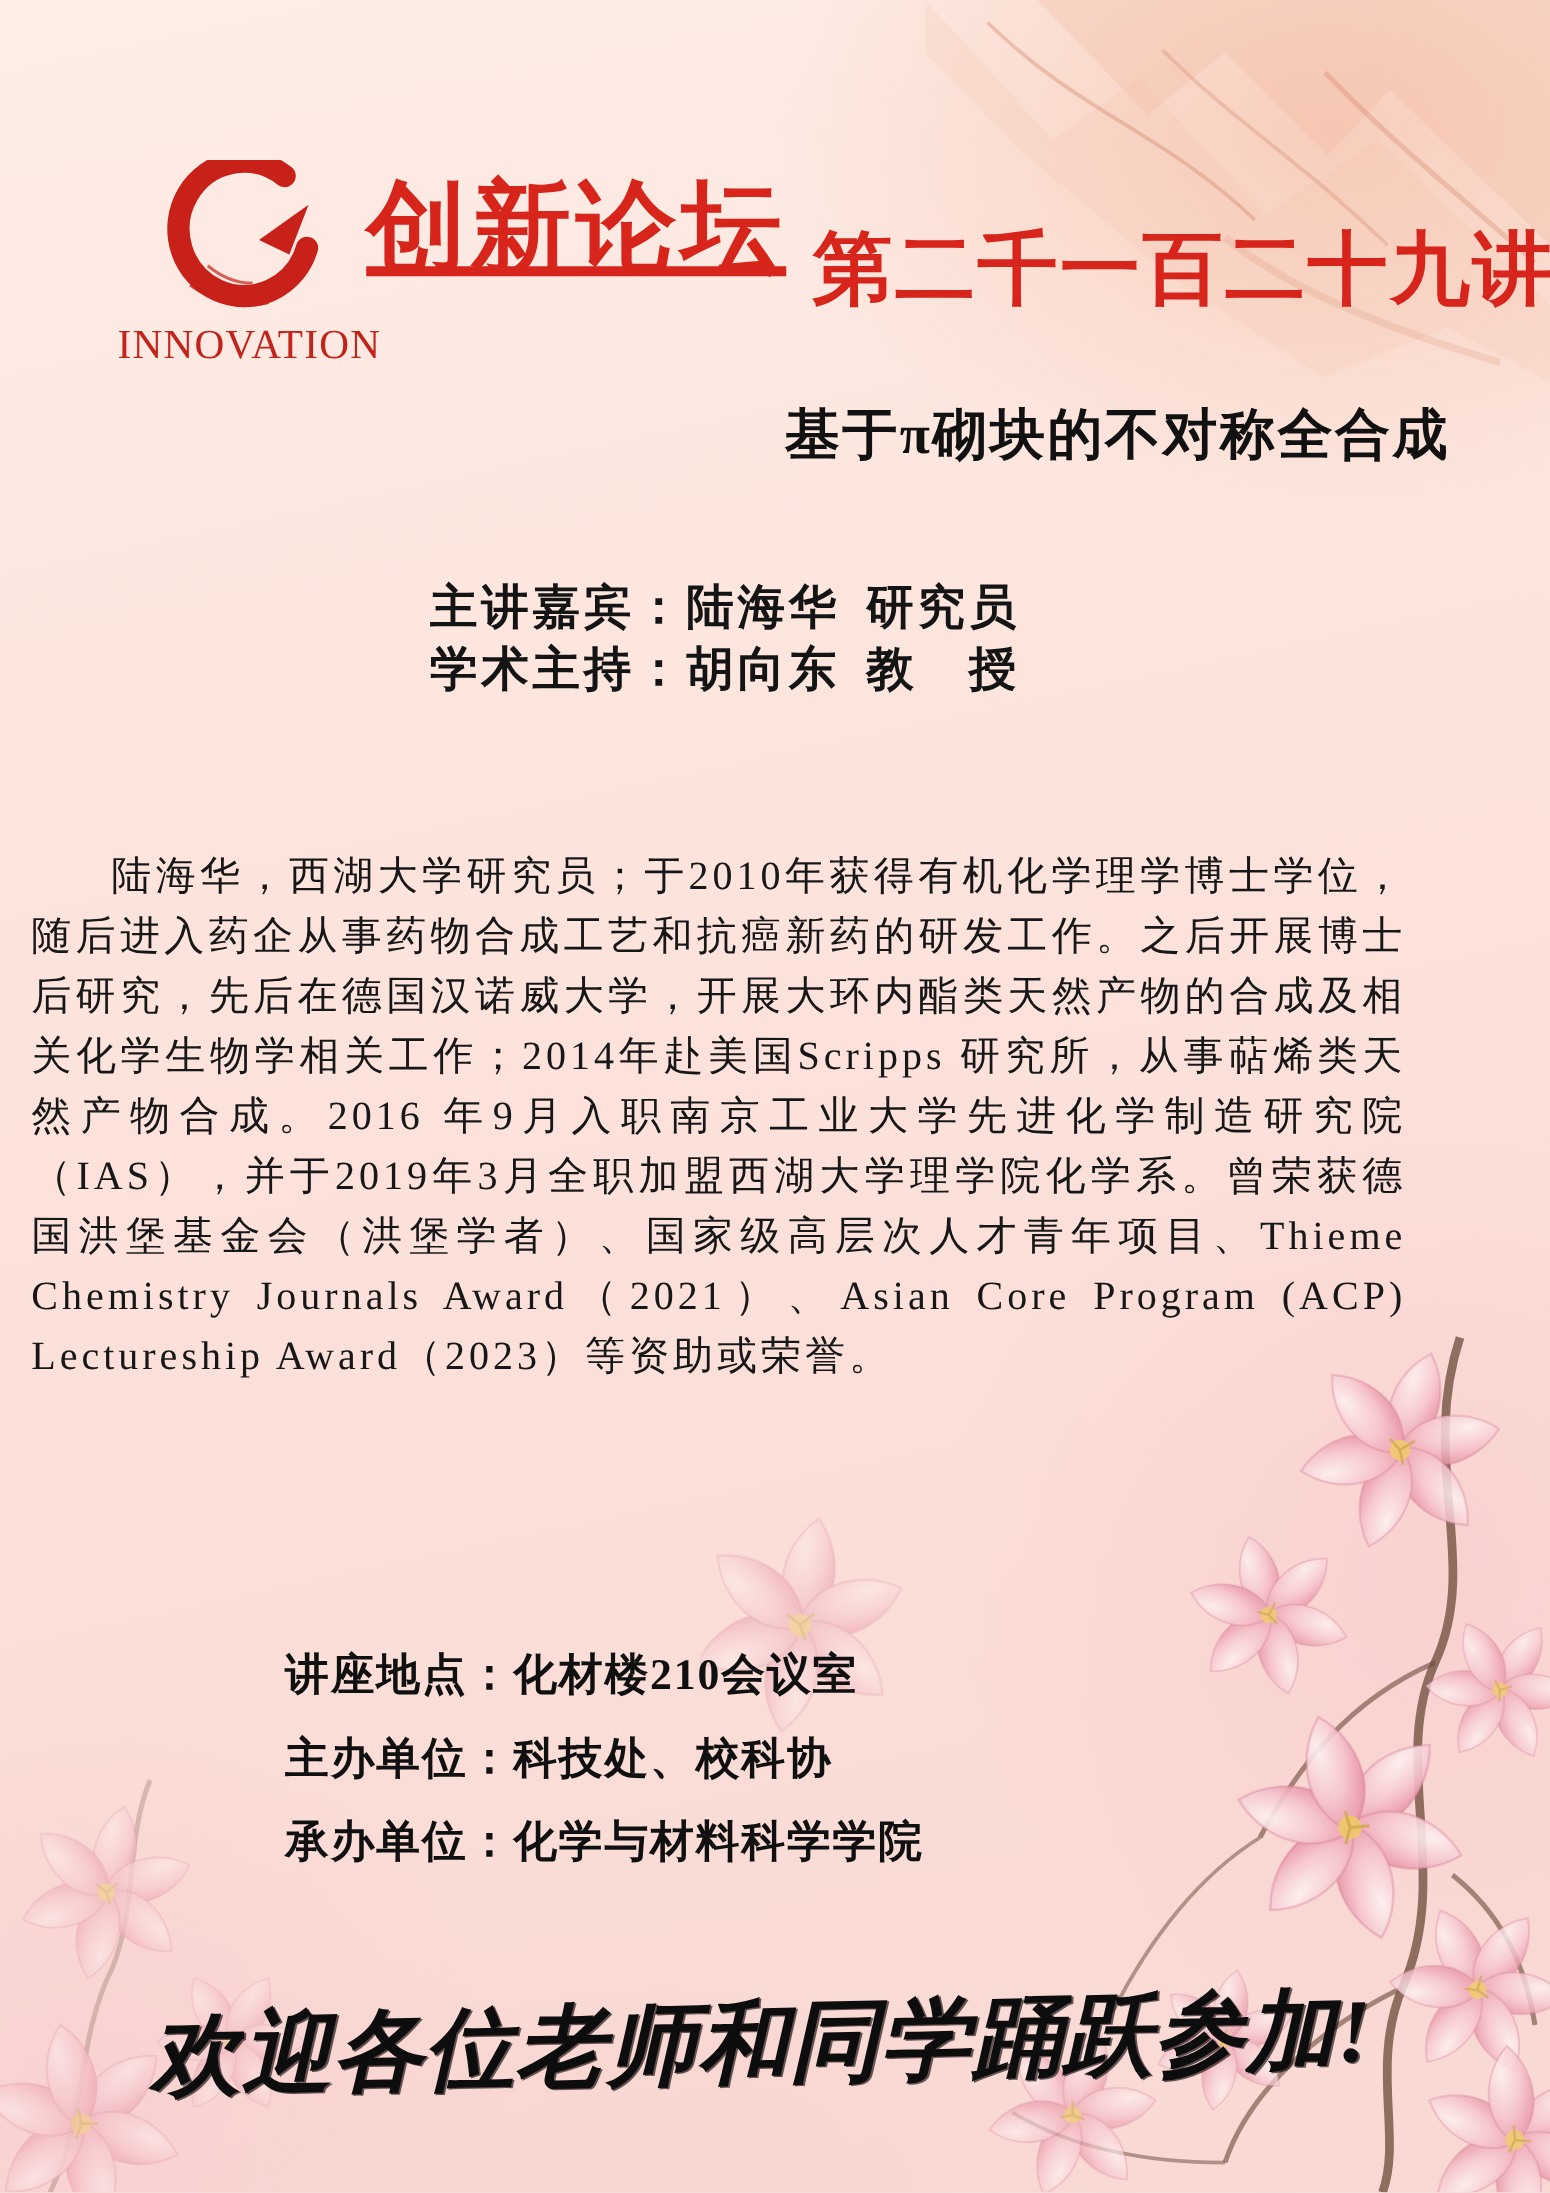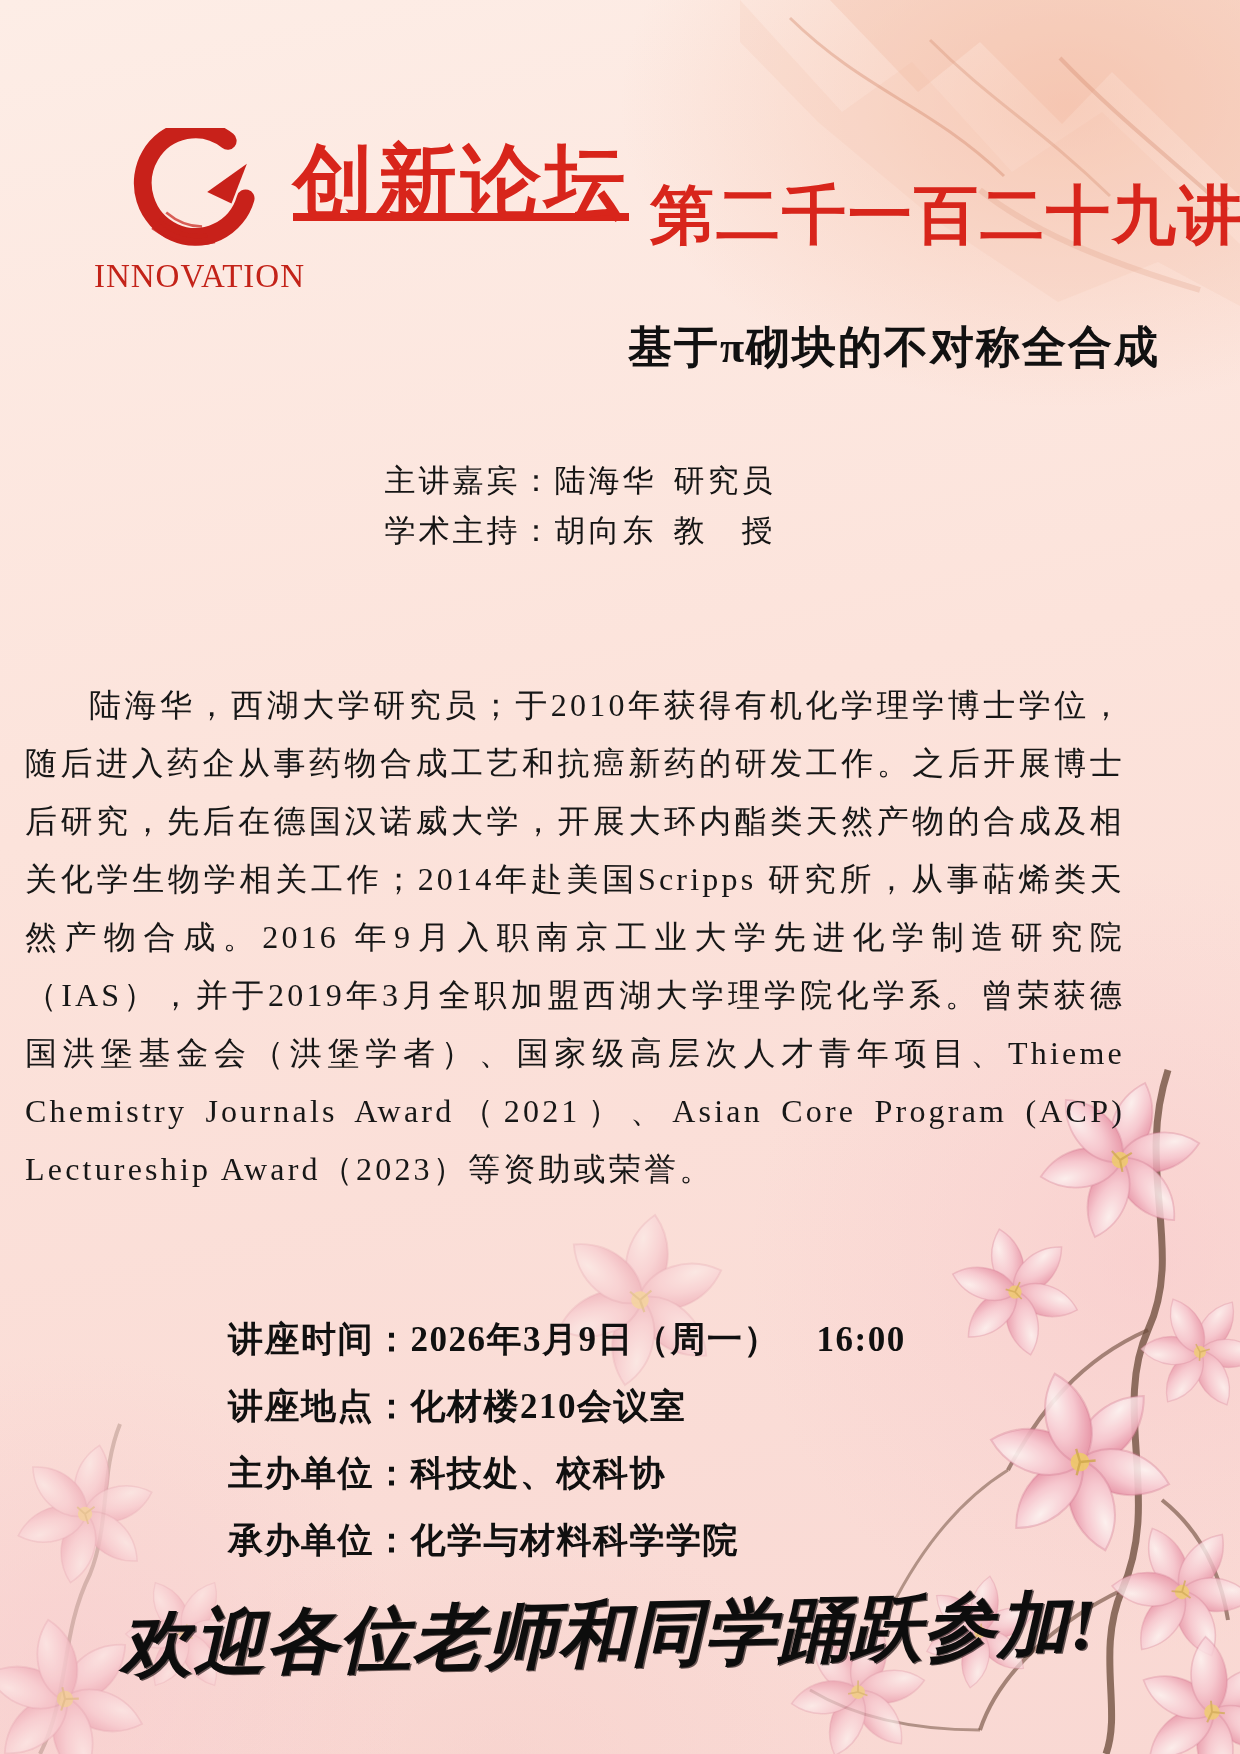--- a/index.html
+++ b/index.html
@@ -42,31 +42,31 @@
     font-weight:700;font-size:64px;letter-spacing:2px;color:#d8251b;white-space:nowrap;
   }
 
   
   .talk-title{
     position:absolute;left:0;top:318px;width:1160px;margin:0;
     text-align:right;font-size:44px;font-weight:700;letter-spacing:2px;color:#111;
   }
   .person-line{
     position:absolute;left:0;width:1160px;margin:0;
-    text-align:center;font-size:31px;font-weight:400;letter-spacing:3px;color:#141414;
+    text-align:center;font-size:38px;font-weight:700;letter-spacing:3px;color:#141414;
     white-space:nowrap;
   }
   .speaker-line{top:460px;}
   .host-line{top:510px;}
   .person-title{margin-left:.55em;}
 
   
   .bio{
     position:absolute;left:25px;top:676px;width:1100px;margin:0;
-    font-size:32px;line-height:58px;letter-spacing:3.2px;
+    font-size:32px;line-height:48px;letter-spacing:3.2px;
     text-align:justify;text-indent:2em;color:#171717;
   }
 
   
   .details{
     position:absolute;left:228px;top:1316px;margin:0;padding:0;list-style:none;
     font-size:35px;font-weight:700;color:#101010;letter-spacing:1.5px;
   }
   .details li{margin:0 0 20px 0;white-space:nowrap;}
 
@@ -159,21 +159,20 @@
   <p class="person-line speaker-line">
     <span>主讲嘉宾：</span><span>陆海华</span><span class="person-title">研究员</span>
   </p>
   <p class="person-line host-line">
     <span>学术主持：</span><span>胡向东</span><span class="person-title">教　授</span>
   </p>
 
   <p class="bio">陆海华，西湖大学研究员；于2010年获得有机化学理学博士学位，随后进入药企从事药物合成工艺和抗癌新药的研发工作。之后开展博士后研究，先后在德国汉诺威大学，开展大环内酯类天然产物的合成及相关化学生物学相关工作；2014年赴美国Scripps 研究所，从事萜烯类天然产物合成。2016 年9月入职南京工业大学先进化学制造研究院（IAS），并于2019年3月全职加盟西湖大学理学院化学系。曾荣获德国洪堡基金会（洪堡学者）、国家级高层次人才青年项目、Thieme Chemistry Journals Award（2021）、Asian Core Program (ACP) Lectureship Award（2023）等资助或荣誉。</p>
 
   <ul class="details">
-    <li><span>讲座时间：</span><span>2026年3月9日（周一）　16:00</span></li>
     <li><span>讲座地点：</span><span>化材楼210会议室</span></li>
     <li><span>主办单位：</span><span>科技处、校科协</span></li>
     <li><span>承办单位：</span><span>化学与材料科学学院</span></li>
   </ul>
 
   <p class="welcome">欢迎各位老师和同学踊跃参加!</p>
 
 </div>
 
 </body></html>

